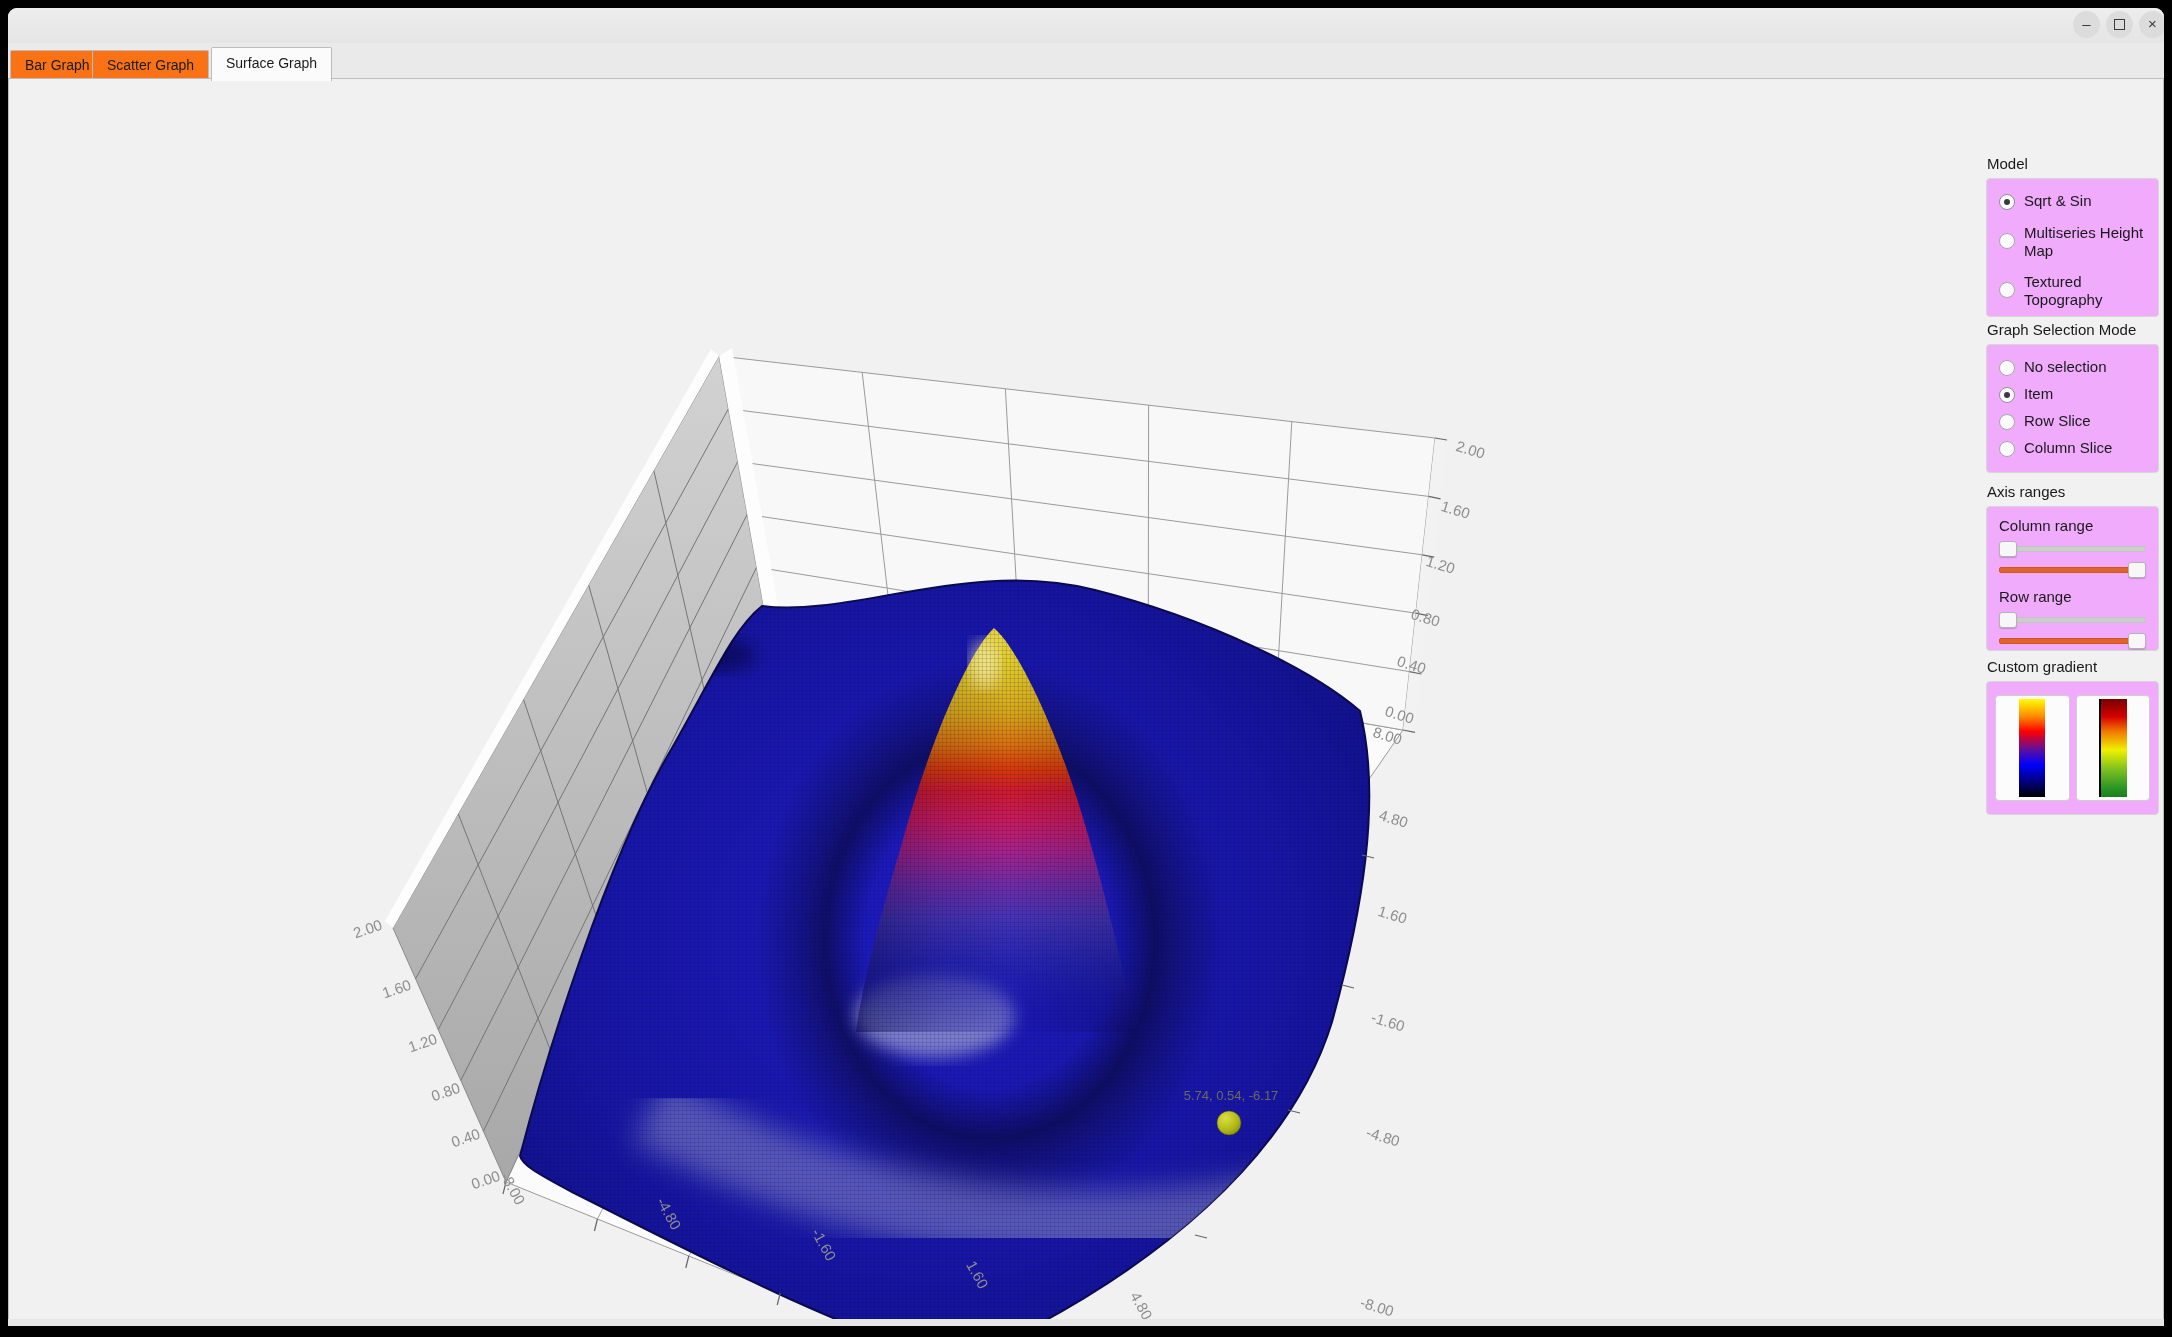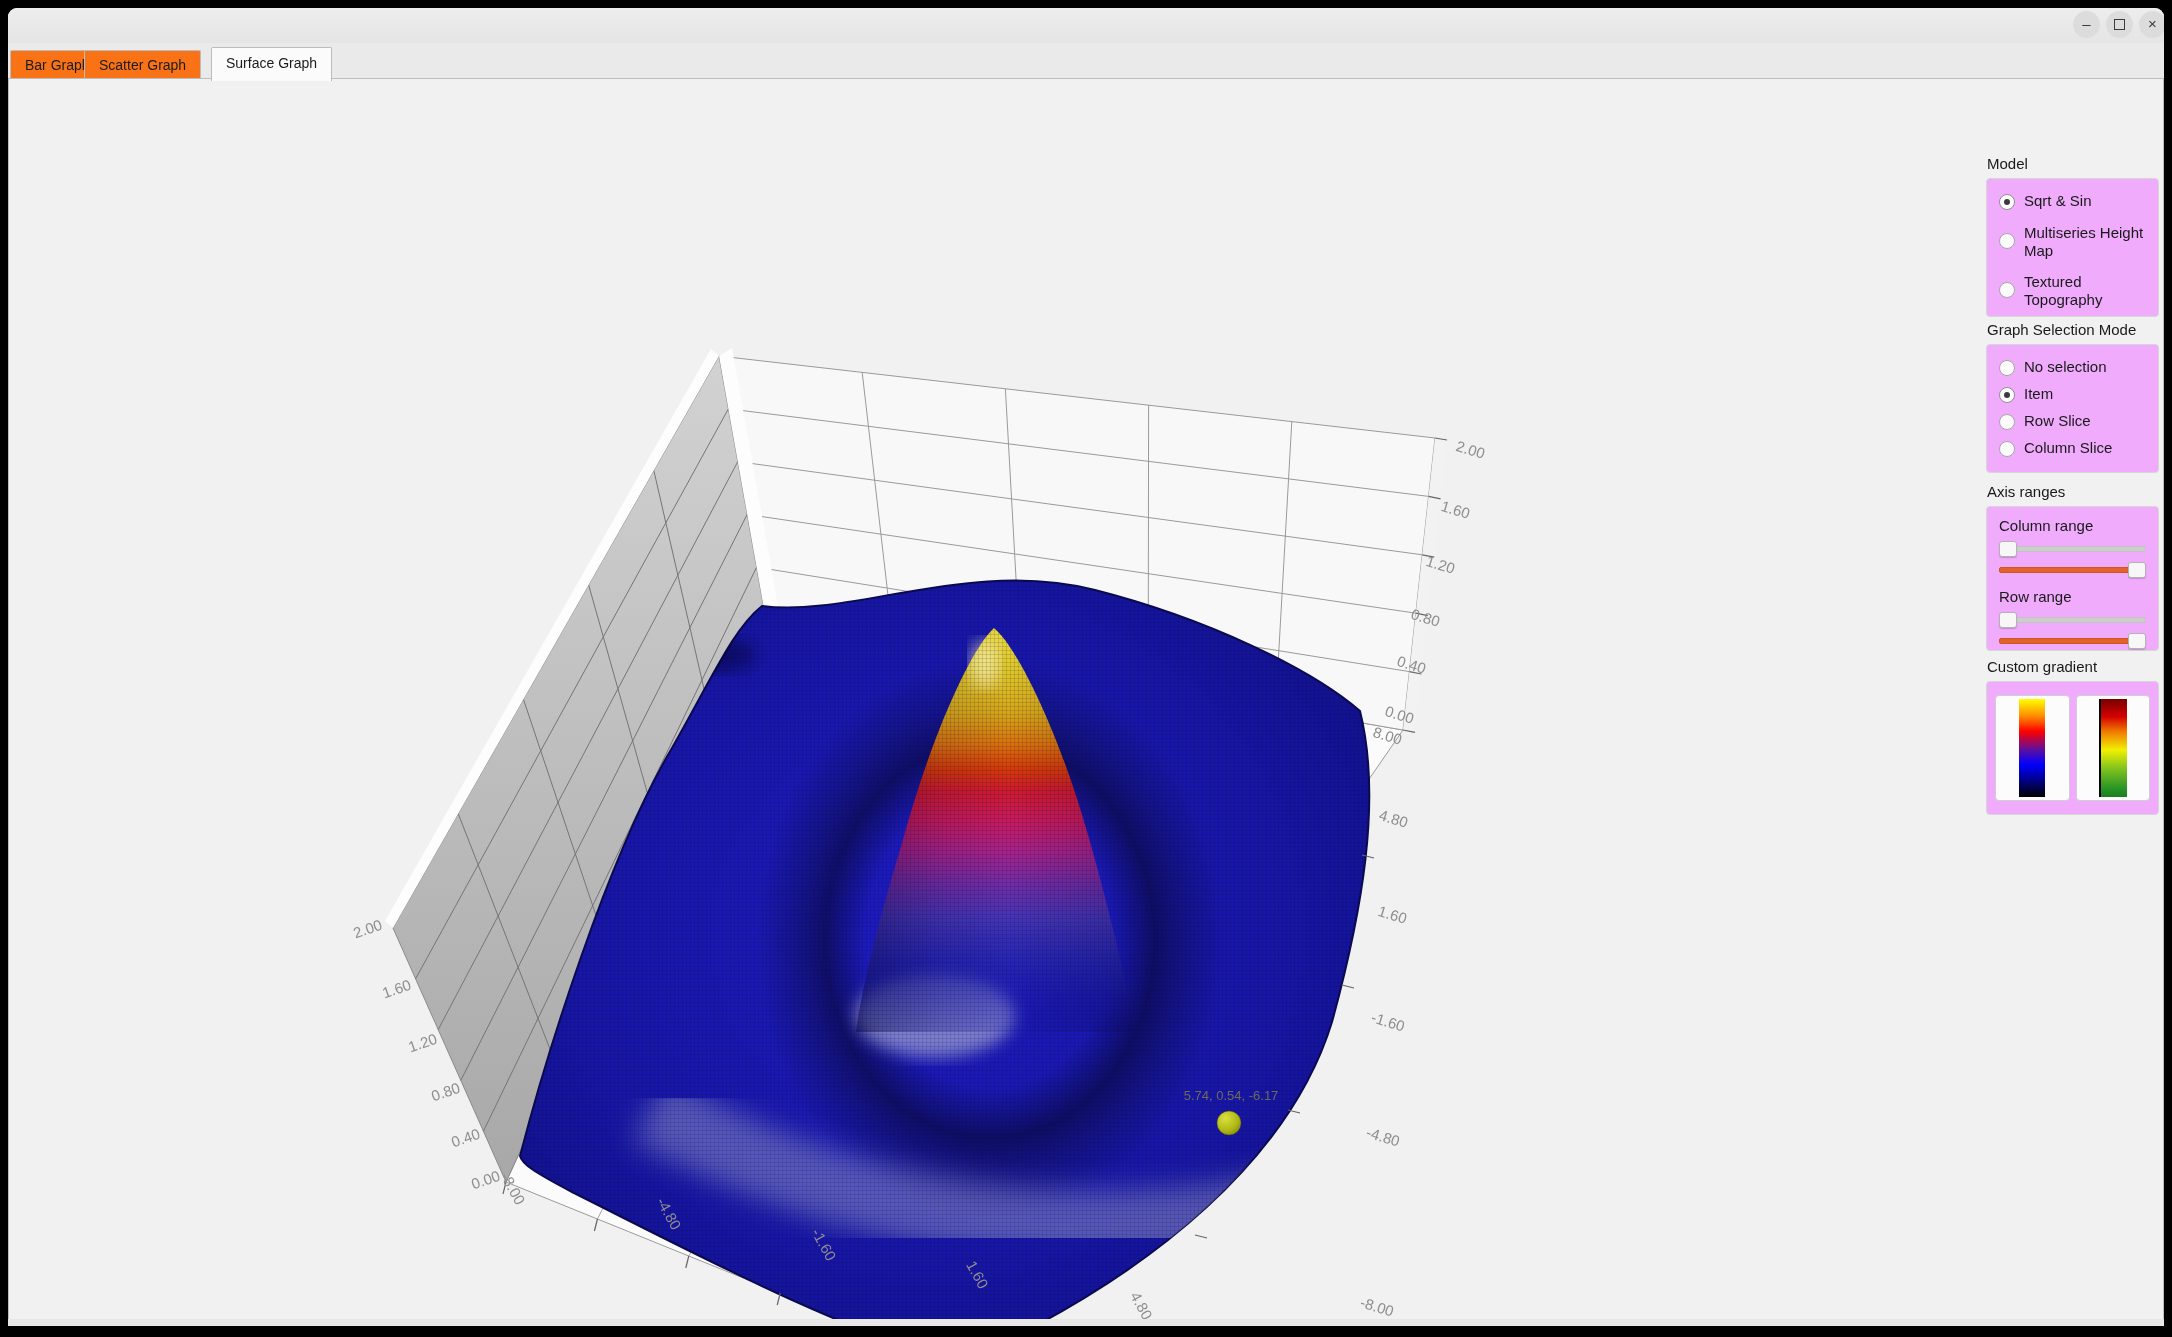--- a/index.html
+++ b/index.html
@@ -59,21 +59,21 @@
 <div class="app">
 
   <div class="titlebar">
     <div class="wbtn" style="left:2065px"><span>–</span></div>
     <div class="wbtn" style="left:2098px"><span class="sq"></span></div>
     <div class="wbtn" style="left:2131px"><span>×</span></div>
   </div>
 
   <div class="tabbar">
     <div class="tab" style="left:2px">Bar Graph</div>
-    <div class="tab" style="left:76px">Scatter Graph</div>
+    <div class="tab" style="left:84px">Scatter Graph</div>
     <div class="tab active" style="left:203px">Surface Graph</div>
   </div>
 
   <div class="contentframe">
 
     <div class="chart-area">
       <svg width="1964" height="1238" viewBox="0 0 1964 1238">
         <defs>
           <linearGradient id="lwall" x1="0" y1="0" x2="0" y2="1">
             <stop offset="0" stop-color="#d2d2d2"></stop>

